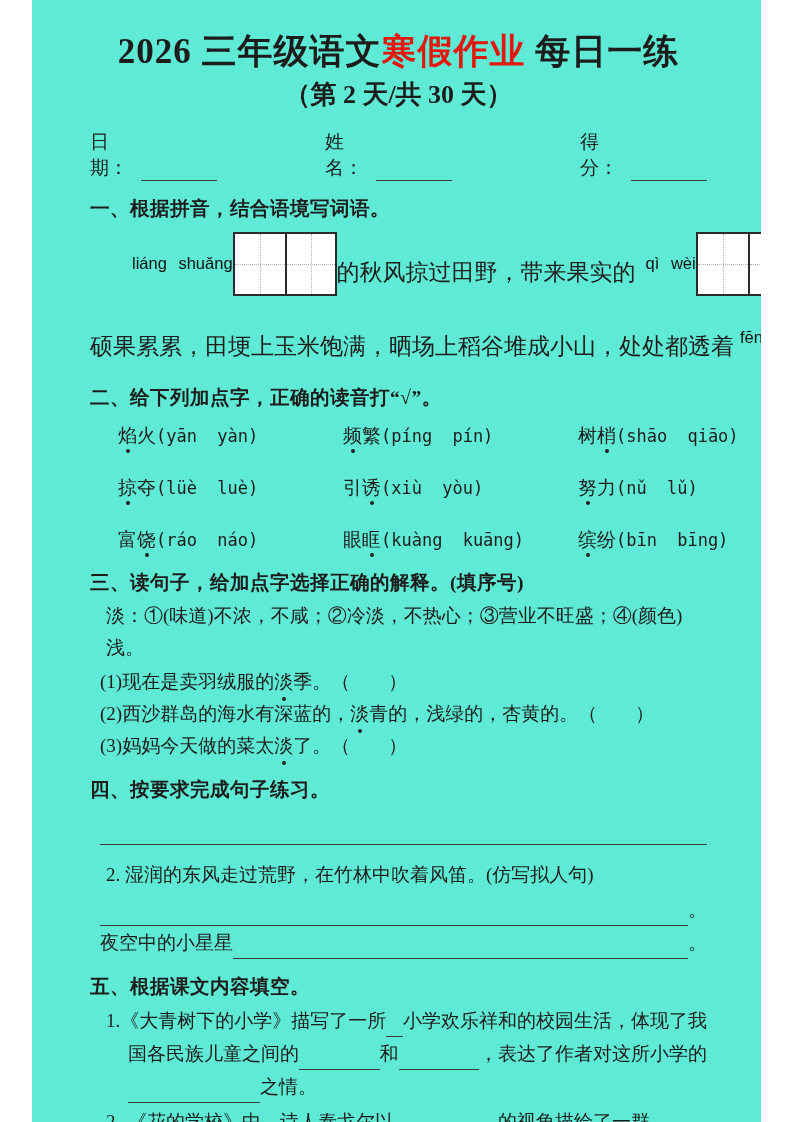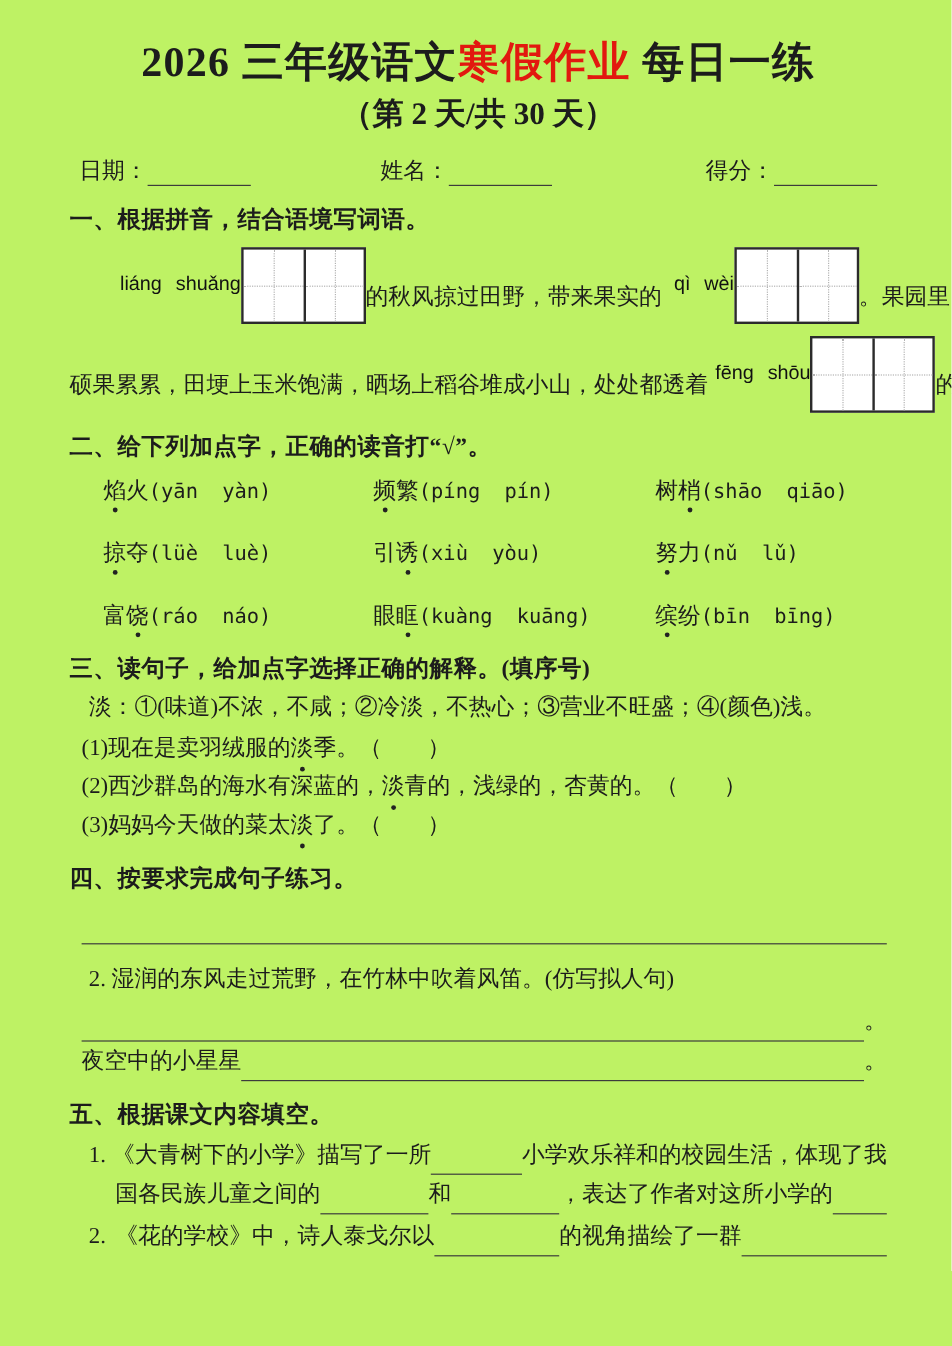--- a/index.html
+++ b/index.html
@@ -1,20 +1,20 @@
 <!DOCTYPE html>
 <html><head>
 <meta charset="utf-8">
 <style>
   * { margin:0; padding:0; box-sizing:border-box; }
   html,body { background:#ffffff; }
   body { font-family:"Liberation Serif","DejaVu Serif",serif; color:#1c1c1c; }
   .page {
-    position:relative; width:793px; height:1122px; margin:0 auto;
-    background:#bef264; overflow:hidden;
+    position:relative; width:729px; height:1122px; margin:0 auto;
+    background:#5eead4; overflow:hidden;
     padding:30px 54px 0 58px;
   }
   
   .title { text-align:center; font-size:35px; font-weight:bold; letter-spacing:1px; line-height:1.25; }
   .title .hl { }
   .subtitle { text-align:center; font-size:26px; font-weight:bold; margin-top:3px; }
   .info-row { display:flex; margin-top:17px; font-size:19px; align-items:flex-end;justify-content:center; }
   .info-row .grp { display:flex; align-items:flex-end; }
   .info-row .grp + .grp { margin-left:108px; }
   .info-row .grp:last-child { margin-left:128px; }
@@ -32,21 +32,21 @@
   .pyrow { display:flex; align-items:center; margin-top:10px; }
   .pyrow.indent { padding-left:42px; }
   .pybox { display:inline-flex; align-items:center; }
   .py { font-family:"Liberation Sans","DejaVu Sans",sans-serif; font-size:16.5px; color:#111;
         word-spacing:7px; line-height:20px; margin-bottom:1px; white-space:nowrap; }
   .tgrid { display:flex; border:2px solid #2b2b2b; background:#fff; }
   .cell { width:50px; height:60px; position:relative; }
   .cell + .cell { border-left:2px solid #2b2b2b; }
   .cell::before { content:""; position:absolute; top:0; bottom:0; left:50%; border-left:1px dotted #b3b3b3; }
   .cell::after  { content:""; position:absolute; left:0; right:0; top:50%; border-top:1px dotted #b3b3b3; }
-  .rt { font-size:19px; position:relative; top:9px; white-space:nowrap; }
+  .rt { font-size:23px; position:relative; top:9px; white-space:nowrap; }
   
   .s2grid { display:grid; grid-template-columns:225px 235px 1fr; padding-left:28px;
             margin-top:10px; row-gap:22px; }
   .w2 { font-size:19px; line-height:29px; white-space:nowrap; }
   .py2 { font-family:"DejaVu Sans Mono",monospace; font-size:17px; word-spacing:10px; }
   
   .sec { margin-top:14px; }
   .ind16 { padding-left:16px; }
   .ind10 { padding-left:10px; }
   .s4line { display:flex; align-items:flex-end; font-size:19px; line-height:33px; }
@@ -165,20 +165,24 @@
           <span class="nowrap">小学欢乐祥和的校园生活，体现了我</span>
         </div>
       <div class="s5line">
           <span class="nowrap">国各民族儿童之间的</span>
           <span class="blank" style="width:90px"></span>
           <span class="nowrap">和</span>
           <span class="blank" style="width:90px"></span>
           <span class="nowrap">，表达了作者对这所小学的</span>
           <span class="blank grow"></span>
         </div>
+      <div class="s5line">
+          <span class="blank" style="width:132px"></span>
+          <span class="nowrap">之情。</span>
+        </div>
     </div>
 
     <div class="s5item" style="margin-top:2px">
       <div class="s5line first">
           <span class="s5num">2.</span>
           <span class="nowrap">《花的学校》中，诗人泰戈尔以</span>
           <span class="blank" style="width:104px"></span>
           <span class="nowrap">的视角描绘了一群</span>
           <span class="blank grow"></span>
         </div>

